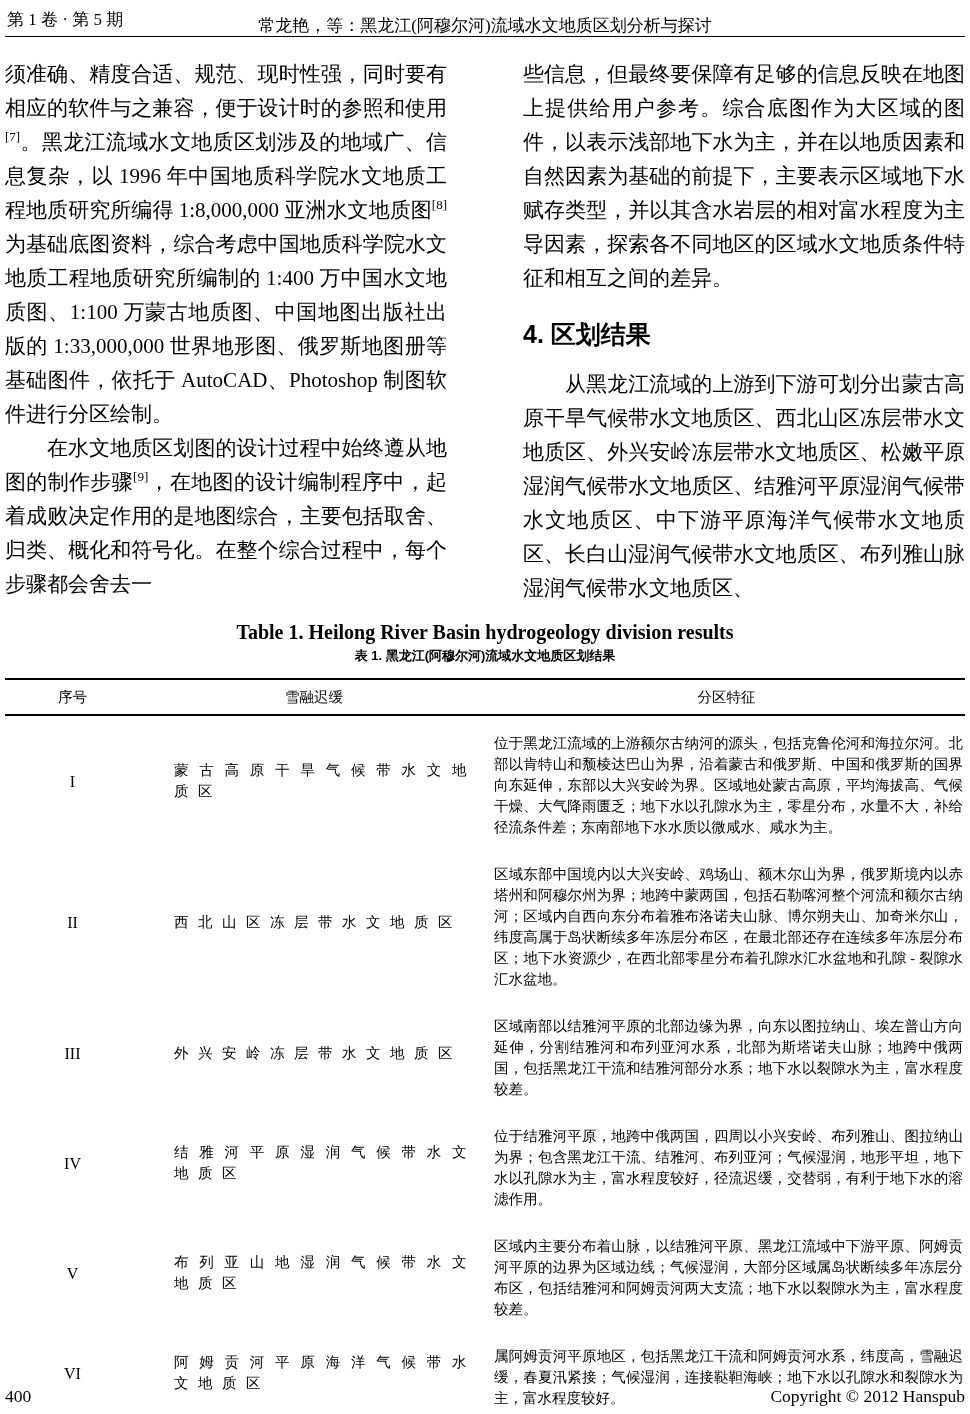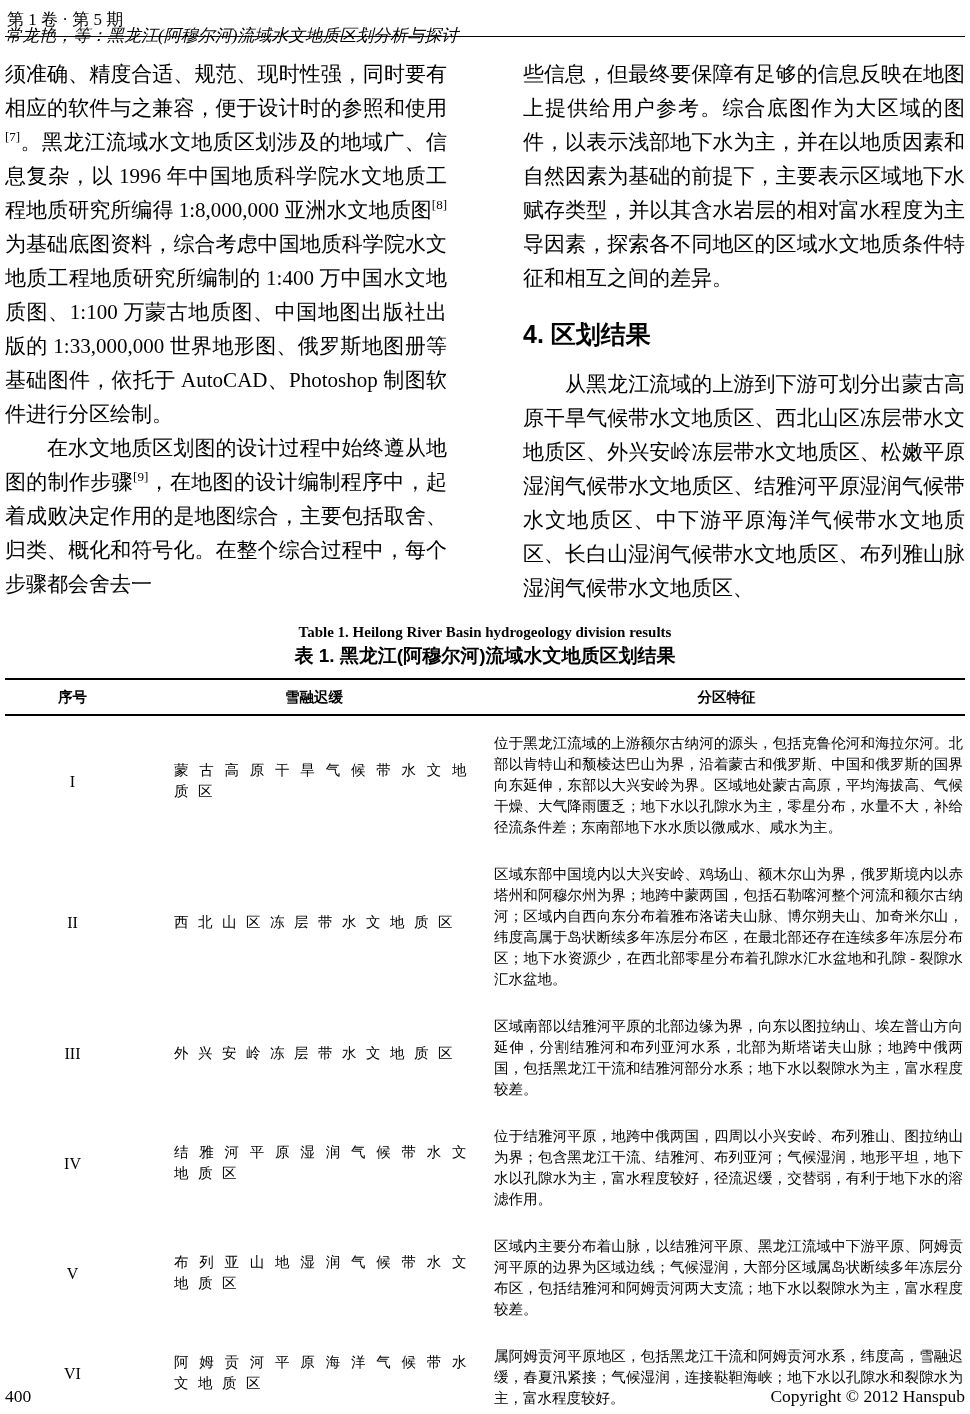--- a/index.html
+++ b/index.html
@@ -15,56 +15,56 @@
     overflow: hidden;
   }
   
   .page-header {
     position: relative;
     height: 30px;
     border-bottom: 1.5px solid #000;
     font-size: 17px;
   }
   .issue { position: absolute; left: 2px; top: 2px; }
-  .running-title { position: absolute; left: 0; right: 0; top: 18px; text-align: left; font-style: italic; }
+  .running-title { position: absolute; left: 0; right: 0; top: 8px; text-align: center; }
 
   
   .columns { display: flex; gap: 76px; margin-top: 20px; }
   .col { flex: 1; font-size: 21px; line-height: 34px; text-align: justify; }
   .body-para { margin: 0; }
   .body-para.indent { text-indent: 2em; }
   .body-para sup { font-size: 0.62em; line-height: 0; }
   .section-heading {
     font-family: "Liberation Sans", "DejaVu Sans", sans-serif;
     font-size: 25px;
     font-weight: bold;
     margin: 24px 0 18px 0;
     line-height: 30px;
   }
 
   
   .table-captions { margin-top: 16px; text-align: center; }
-  .cap-en { font-weight: bold; font-size: 15px; line-height: 22px; }
+  .cap-en { font-weight: bold; font-size: 20px; line-height: 22px; }
   .cap-zh {
-    font-weight: bold; font-size: 19px; line-height: 25px;
+    font-weight: bold; font-size: 13px; line-height: 25px;
     font-family: "Liberation Sans", "DejaVu Sans", sans-serif;
   }
 
   
   .data-table {
     width: 100%;
     border-collapse: collapse;
     margin-top: 10px;
     border-top: 2px solid #000;
     border-bottom: 2px solid #000;
     font-size: 14.5px;
   }
   .data-table thead tr { border-bottom: 2px solid #000; }
   .data-table th {
-    font-weight: bold;
+    font-weight: normal;
     font-size: 14.5px;
     padding: 8px 0 7px 0;
     text-align: center;
     margin-top: 37px;
   }
   .data-table col.c1 { width: 135px; }
   .data-table col.c2 { width: 348px; }
   td.num { text-align: center; vertical-align: middle; font-size: 16px; padding: 8px 0; }
   td.name {
     vertical-align: middle;

